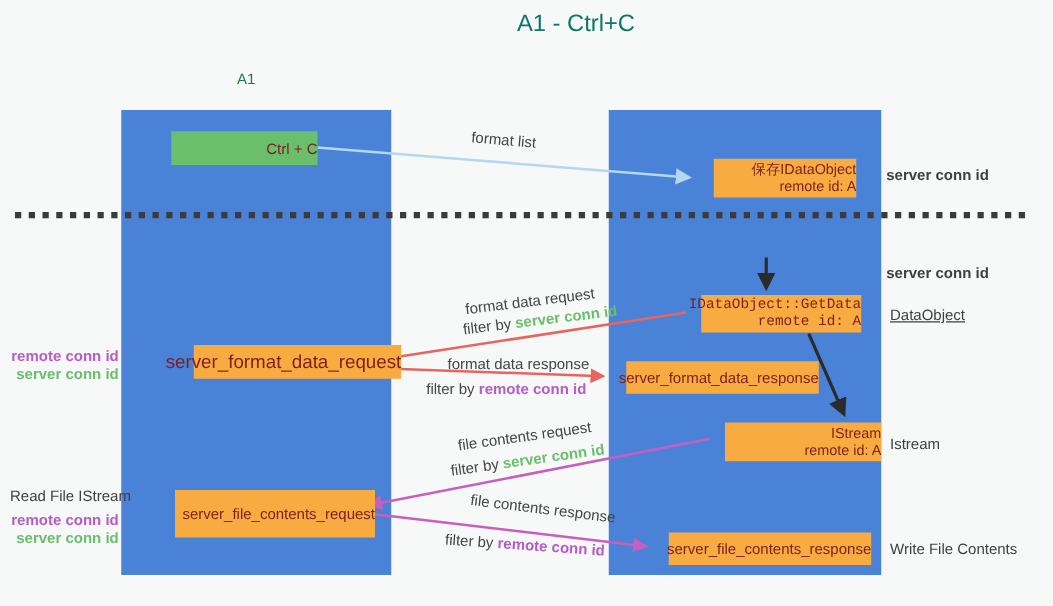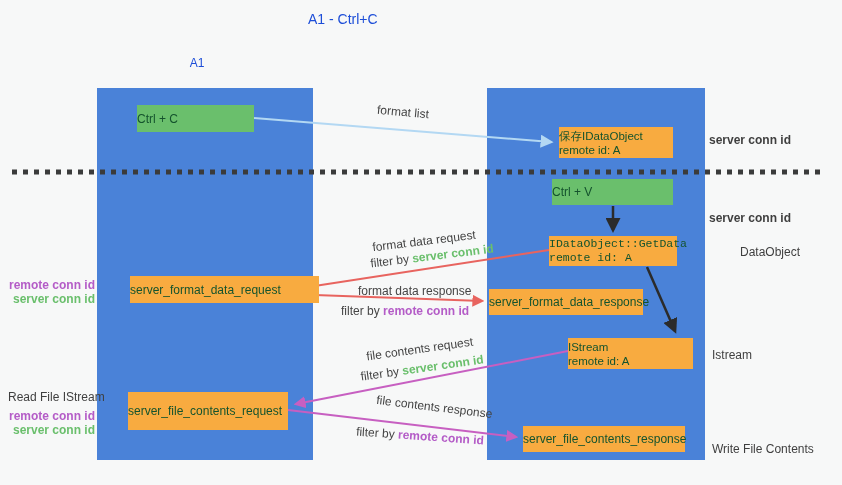--- a/index.html
+++ b/index.html
@@ -1,30 +1,30 @@
 <!DOCTYPE html>
 <html><head>
 <meta charset="utf-8">
 <style>
   * { margin:0; padding:0; box-sizing:border-box; }
   body { font-family:"Liberation Sans", sans-serif; background:#f7f8f8; }
   .canvas { position:relative; width:842px; height:485px; background:#f7f8f8; overflow:hidden; }
 
   .lane { position:absolute; background:#4a82d8; }
-  .lane-header { position:absolute; text-align:center; font-size:12px; color:#1d4ed8; line-height:15px; }
+  .lane-header { position:absolute; text-align:center; font-size:12px; color:#15803d; line-height:15px; }
   .lane-header span { display:block; }
 
-  .page-title { position:absolute; left:308px; top:9px; width:200px; text-align:left;
-                font-size:14px; color:#1d4ed8; line-height:21px; }
+  .page-title { position:absolute; left:308px; top:9px; width:200px; text-align:right;
+                font-size:19px; color:#0f766e; line-height:21px; }
   .page-title span { display:block; }
 
-  .node { position:absolute; display:flex; flex-direction:column; align-items:flex-start;
-          justify-content:center; color:#14532d; text-align:center; }
+  .node { position:absolute; display:flex; flex-direction:column; align-items:flex-end;
+          justify-content:center; color:#7f1d1d; text-align:center; }
   .node.green { background:#6abf6c; font-size:12px; }
-  .node.orange { background:#f8ab40; font-size:11.5px; line-height:14px; }
+  .node.orange { background:#f8ab40; font-size:11.5px; line-height:14px;margin-left:12px; }
   .node span { display:block; }
 
   .svglayer { position:absolute; left:0; top:0; width:842px; height:485px; }
 
   .elabel { position:absolute; font-size:12px; color:#454545; white-space:nowrap; }
   .tilt-up { transform:rotate(-7deg); }
   .tilt-up8 { transform:rotate(-8deg); }
   .tilt-dn { transform:rotate(7deg); }
   .tilt-dn4 { transform:rotate(4deg); }
   .tilt-dn5 { transform:rotate(5deg); }
@@ -85,35 +85,32 @@
 
   <div class="node green" style="left:137px; top:105px; width:117px; height:27px;">
     <span>Ctrl + C</span>
   </div>
 
   <div class="node orange" style="left:559px; top:127px; width:114px; height:31px;">
     <span>保存IDataObject</span>
     <span>remote id: A</span>
   </div>
 
-  <div class="node green" style="left:552px; top:179px; width:121px; height:26px;">
-    <span>Ctrl + V</span>
-  </div>
 
   <div class="node orange" style="left:549px; top:236px; width:128px; height:30px;font-family:Liberation Mono, monospace;">
     <span>IDataObject::GetData</span>
     <span>remote id: A</span>
   </div>
 
   <div class="node orange" style="left:568px; top:338px; width:125px; height:31px;">
     <span>IStream</span>
     <span>remote id: A</span>
   </div>
 
-  <div class="node orange" style="left:130px; top:276px; width:189px; height:27px; font-size:12px;">
+  <div class="node orange" style="left:143px; top:276px; width:166px; height:27px; font-size:15px;">
     <span>server_format_data_request</span>
   </div>
 
   <div class="node orange" style="left:489px; top:289px; width:154px; height:26px; font-size:12px;">
     <span>server_format_data_response</span>
   </div>
 
   <div class="node orange" style="left:128px; top:392px; width:160px; height:38px; font-size:12px;">
     <span>server_file_contents_request</span>
   </div>
@@ -157,27 +154,27 @@
     <span>filter by</span>
     <span class="purple-t">remote conn id</span>
   </div>
 
   <div class="side green-t" style="left:709px; top:133px;">
     <span>server conn id</span>
   </div>
   <div class="side green-t" style="left:709px; top:211px;">
     <span>server conn id</span>
   </div>
-  <div class="side" style="left:740px; top:245px;">
+  <div class="side" style="left:712px; top:245px;text-decoration:underline;">
     <span>DataObject</span>
   </div>
   <div class="side" style="left:712px; top:348px;">
     <span>Istream</span>
   </div>
-  <div class="side" style="left:712px; top:442px;">
+  <div class="side" style="left:712px; top:432px;">
     <span>Write File Contents</span>
   </div>
 
   <div class="side-stack" style="left:0px; top:278px; width:95px;">
     <span class="purple-t">remote conn id</span>
     <span class="green-t">server conn id</span>
   </div>
 
   <div class="side" style="left:8px; top:390px;">
     <span>Read File IStream</span>

